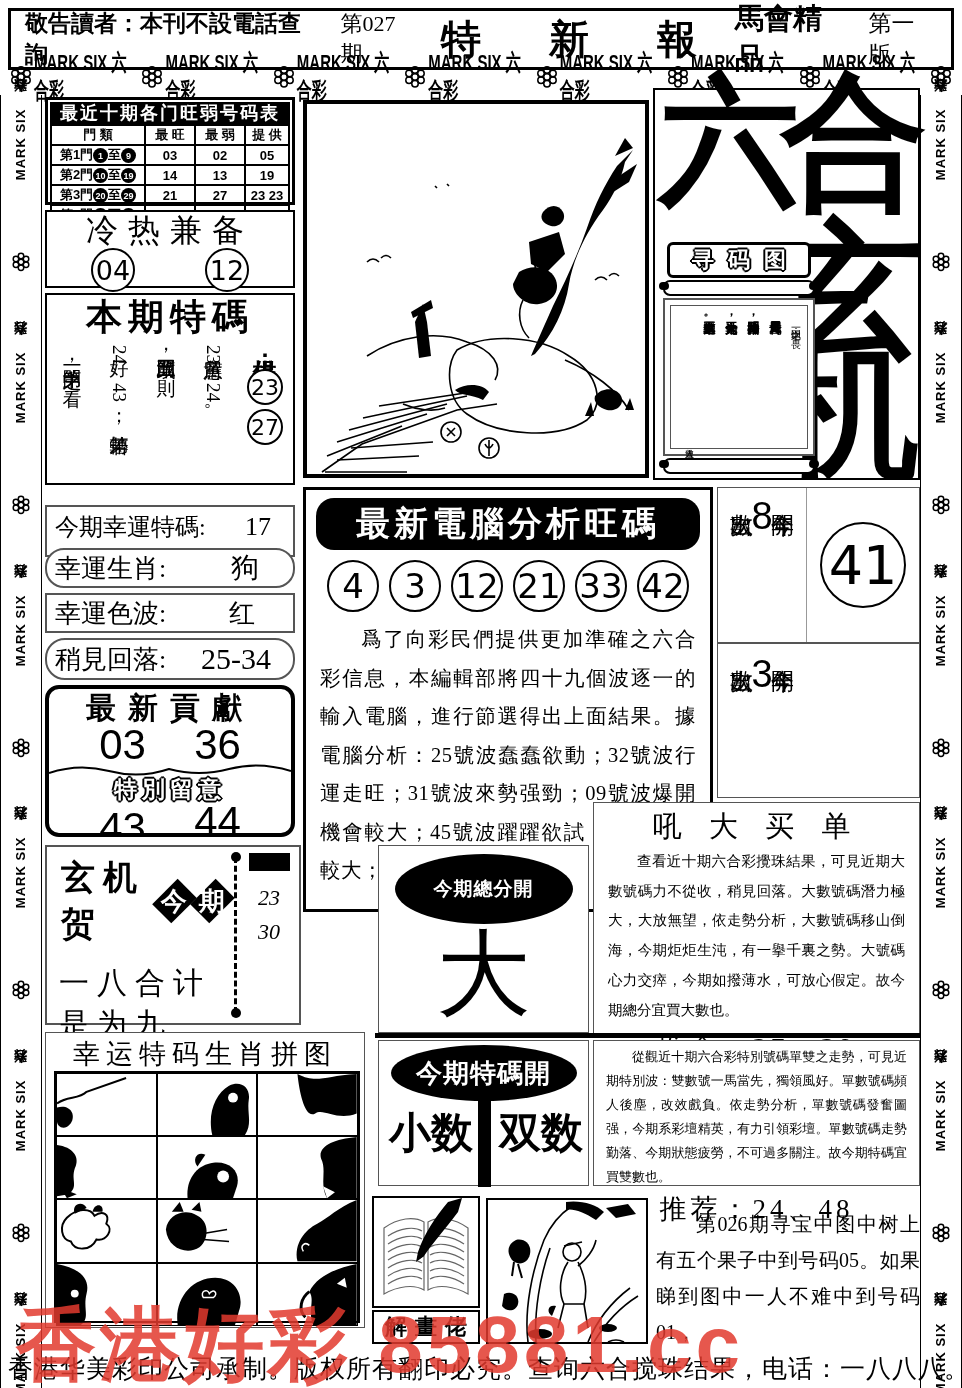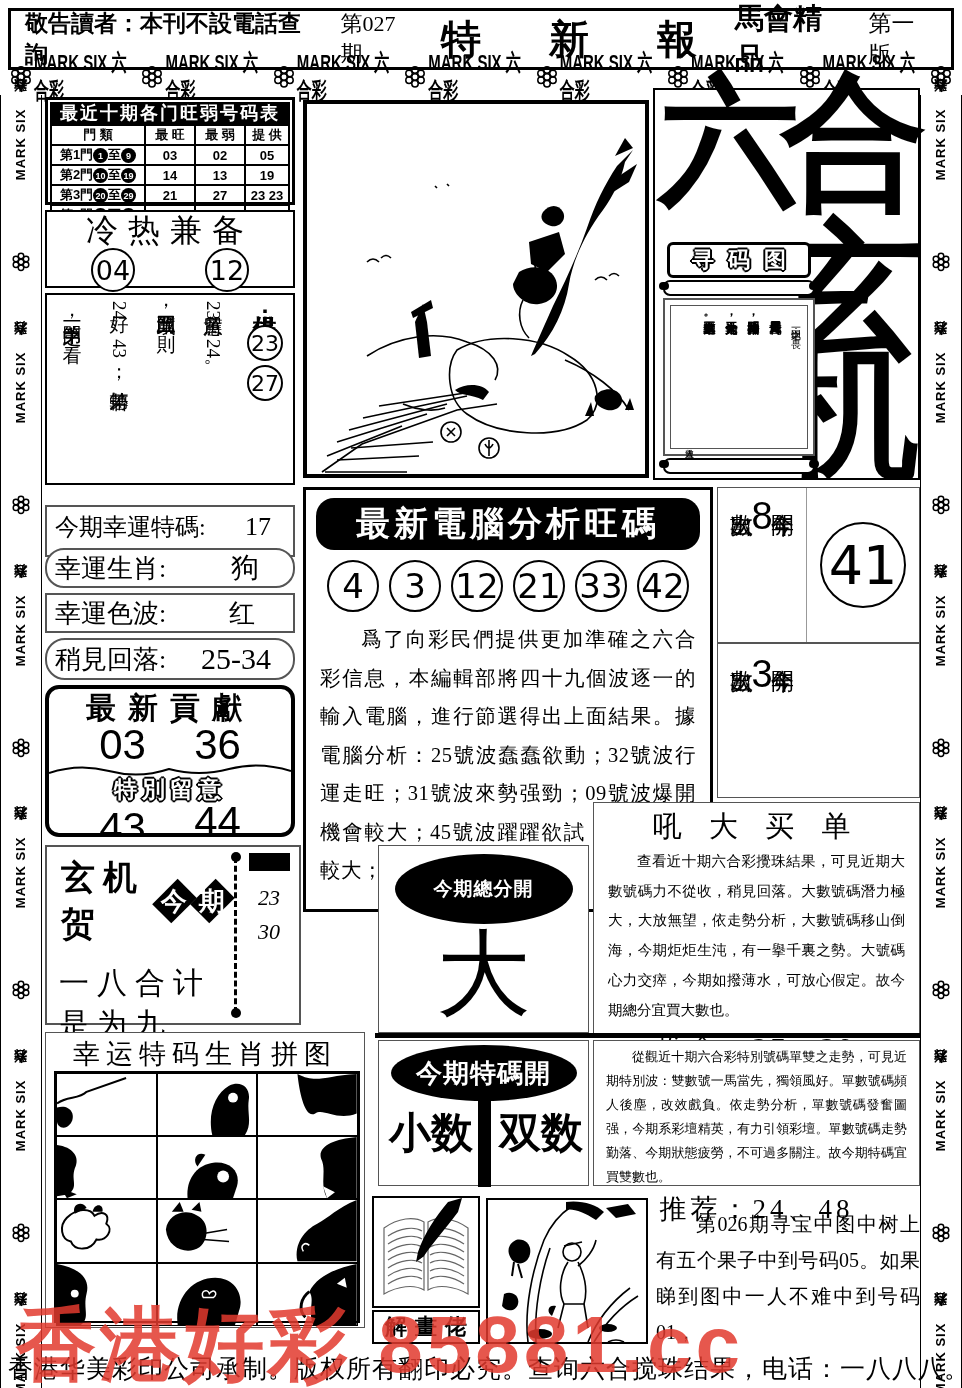--- a/index.html
+++ b/index.html
@@ -352,20 +352,21 @@
 
 <div class="abs box" style="left:45px;top:210px;width:250px;height:78px;text-align:center">
   <div class="serif" style="font-size:32px;font-weight:normal;letter-spacing:10px;line-height:36px">冷热兼备</div>
   <div style="display:flex;justify-content:center;gap:70px;margin-top:0">
     <span class="circle serif" style="width:44px;height:44px;font-size:27px">04</span>
     <span class="circle serif" style="width:44px;height:44px;font-size:27px">12</span>
   </div>
 </div>
 
 <div class="abs box" style="left:45px;top:293px;width:250px;height:192px">
+  <div class="serif" style="font-size:36px;font-weight:bold;text-align:center;letter-spacing:6px;line-height:44px">本期特碼</div>
   <div style="display:flex;justify-content:space-between;padding:2px 10px 0 12px;height:138px">
     <span class="vtext serif" style="font-size:19px;padding-top:14px">第一門之中，看</span>
     <span class="vtext serif" style="font-size:19px;padding-top:4px">好24、43；若轉第</span>
     <span class="vtext serif" style="font-size:19px;padding-top:4px">三門或第五門，則</span>
     <span class="vtext serif" style="font-size:19px;padding-top:4px">應留意23，24。</span>
     <span style="display:flex;flex-direction:column;align-items:center;gap:4px">
       <span class="vtext serif" style="font-size:24px;font-weight:bold">提供：</span>
       <span class="circle serif" style="width:36px;height:36px;font-size:22px">23</span>
       <span class="circle serif" style="width:36px;height:36px;font-size:22px">27</span>
     </span>

